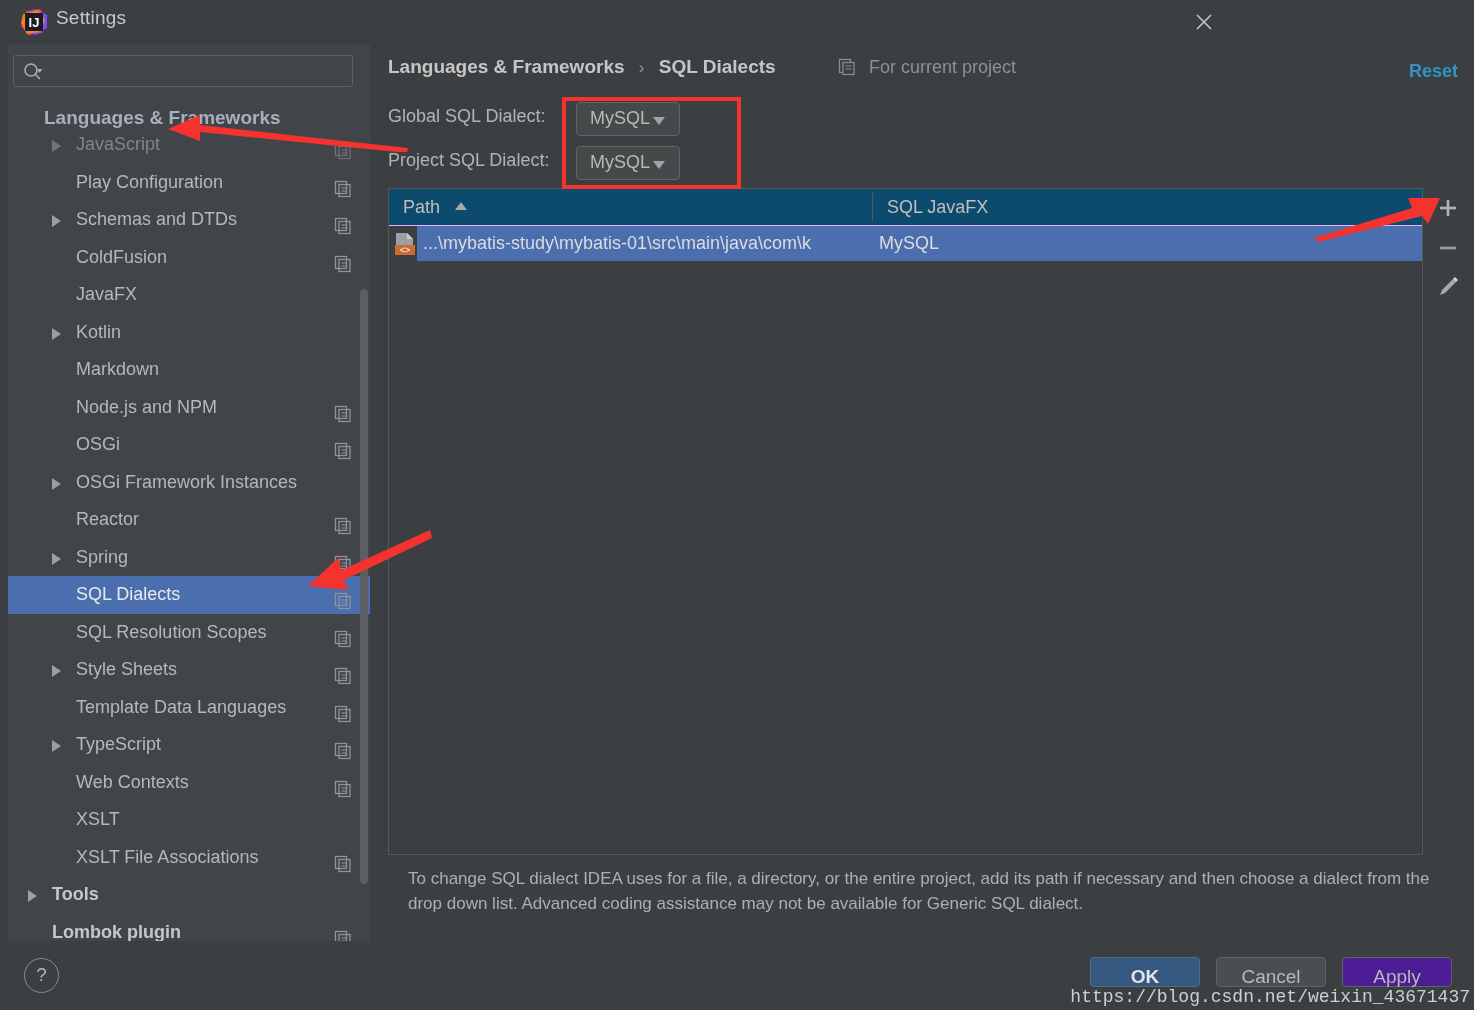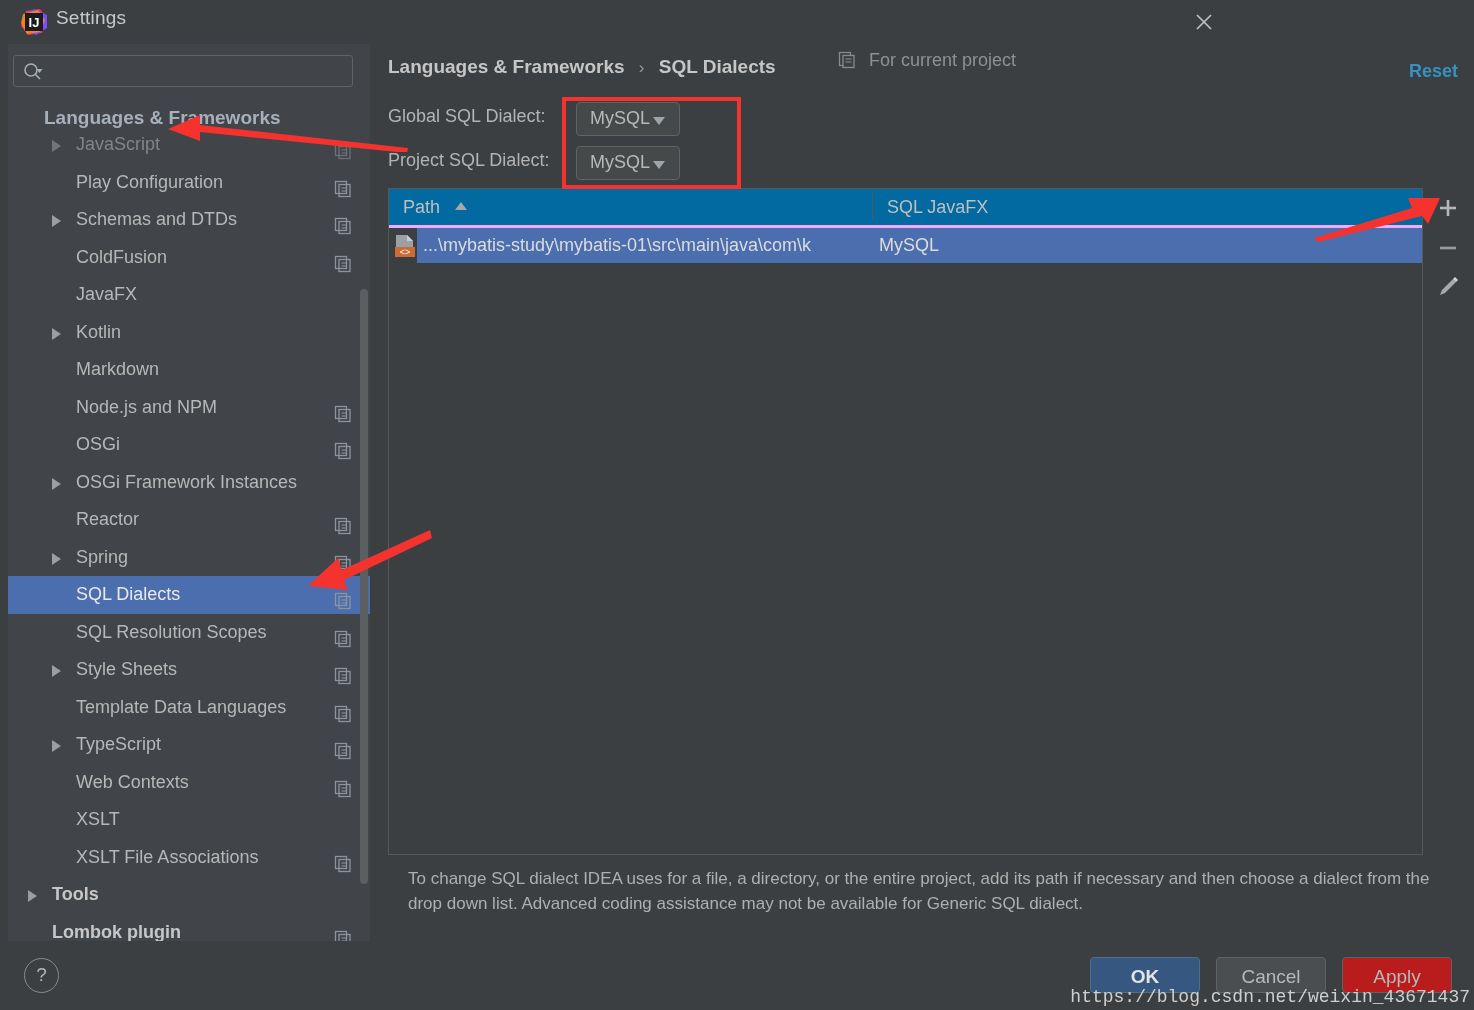--- a/index.html
+++ b/index.html
@@ -158,21 +158,21 @@
     white-space: nowrap;
   }
   #breadcrumb .sep {
     color: #9A9A9A;
     font-weight: normal;
     margin: 0 9px;
     font-size: 17px;
   }
   #scope-note {
     position: absolute;
-    left: 460px; top: 6px;
+    left: 460px; top: 13px;
     font-size: 18px;
     color: #909090;
     white-space: nowrap;
   }
   #scope-note .pages-ico {
     display: inline-block;
     vertical-align: -3px;
     margin-right: 8px;
   }
   #reset-link {
@@ -225,22 +225,22 @@
     position: absolute;
     left: 10px; top: 144px;
     width: 1035px; height: 667px;
     background: #3C3F41;
     border: 1px solid #555759;
     box-sizing: border-box;
   }
   #thead {
     position: relative;
     height: 36px;
-    background: #0369a1;
-    border-bottom: 3px solid #f0abfc;
+    background: #0c4a6e;
+    border-bottom: 1px solid #f0abfc;
   }
   .th {
     position: absolute;
     top: 0; height: 36px; line-height: 36px;
     font-size: 18px;
     color: #BFBFBF;
   }
   #th-path { left: 14px; }
   #th-dialect { left: 498px; }
   #th-divider {
@@ -322,21 +322,21 @@
     border-radius: 50%;
     color: #B6B6B6;
     font-size: 19px;
     text-align: center;
     line-height: 32px;
     cursor: pointer;
   }
   .dlg-btn {
     position: absolute;
     top: 16px;
-    height: 36px;
+    height: 30px;
     border-radius: 4px;
     font-size: 19px;
     text-align: center;
     line-height: 38px;
     cursor: pointer;
     box-sizing: border-box;
   }
   #btn-ok {
     left: 1090px; width: 110px;
     background: #365880;
@@ -345,21 +345,21 @@
     font-weight: bold;
   }
   #btn-cancel {
     left: 1216px; width: 110px;
     background: #4A4E50;
     border: 1px solid #5E6366;
     color: #B8B8B8;
   }
   #btn-apply {
     left: 1342px; width: 110px;
-    background: #b91c1c;
+    background: #4c1d95;
     border: 1px solid #5E6366;
     color: #B8B8B8;
   }
   #watermark {
     position: absolute;
     right: 4px; bottom: 3px;
     font-size: 18px;
     color: #CFCFCF;
     font-family: Liberation Mono, monospace;
     white-space: nowrap;

